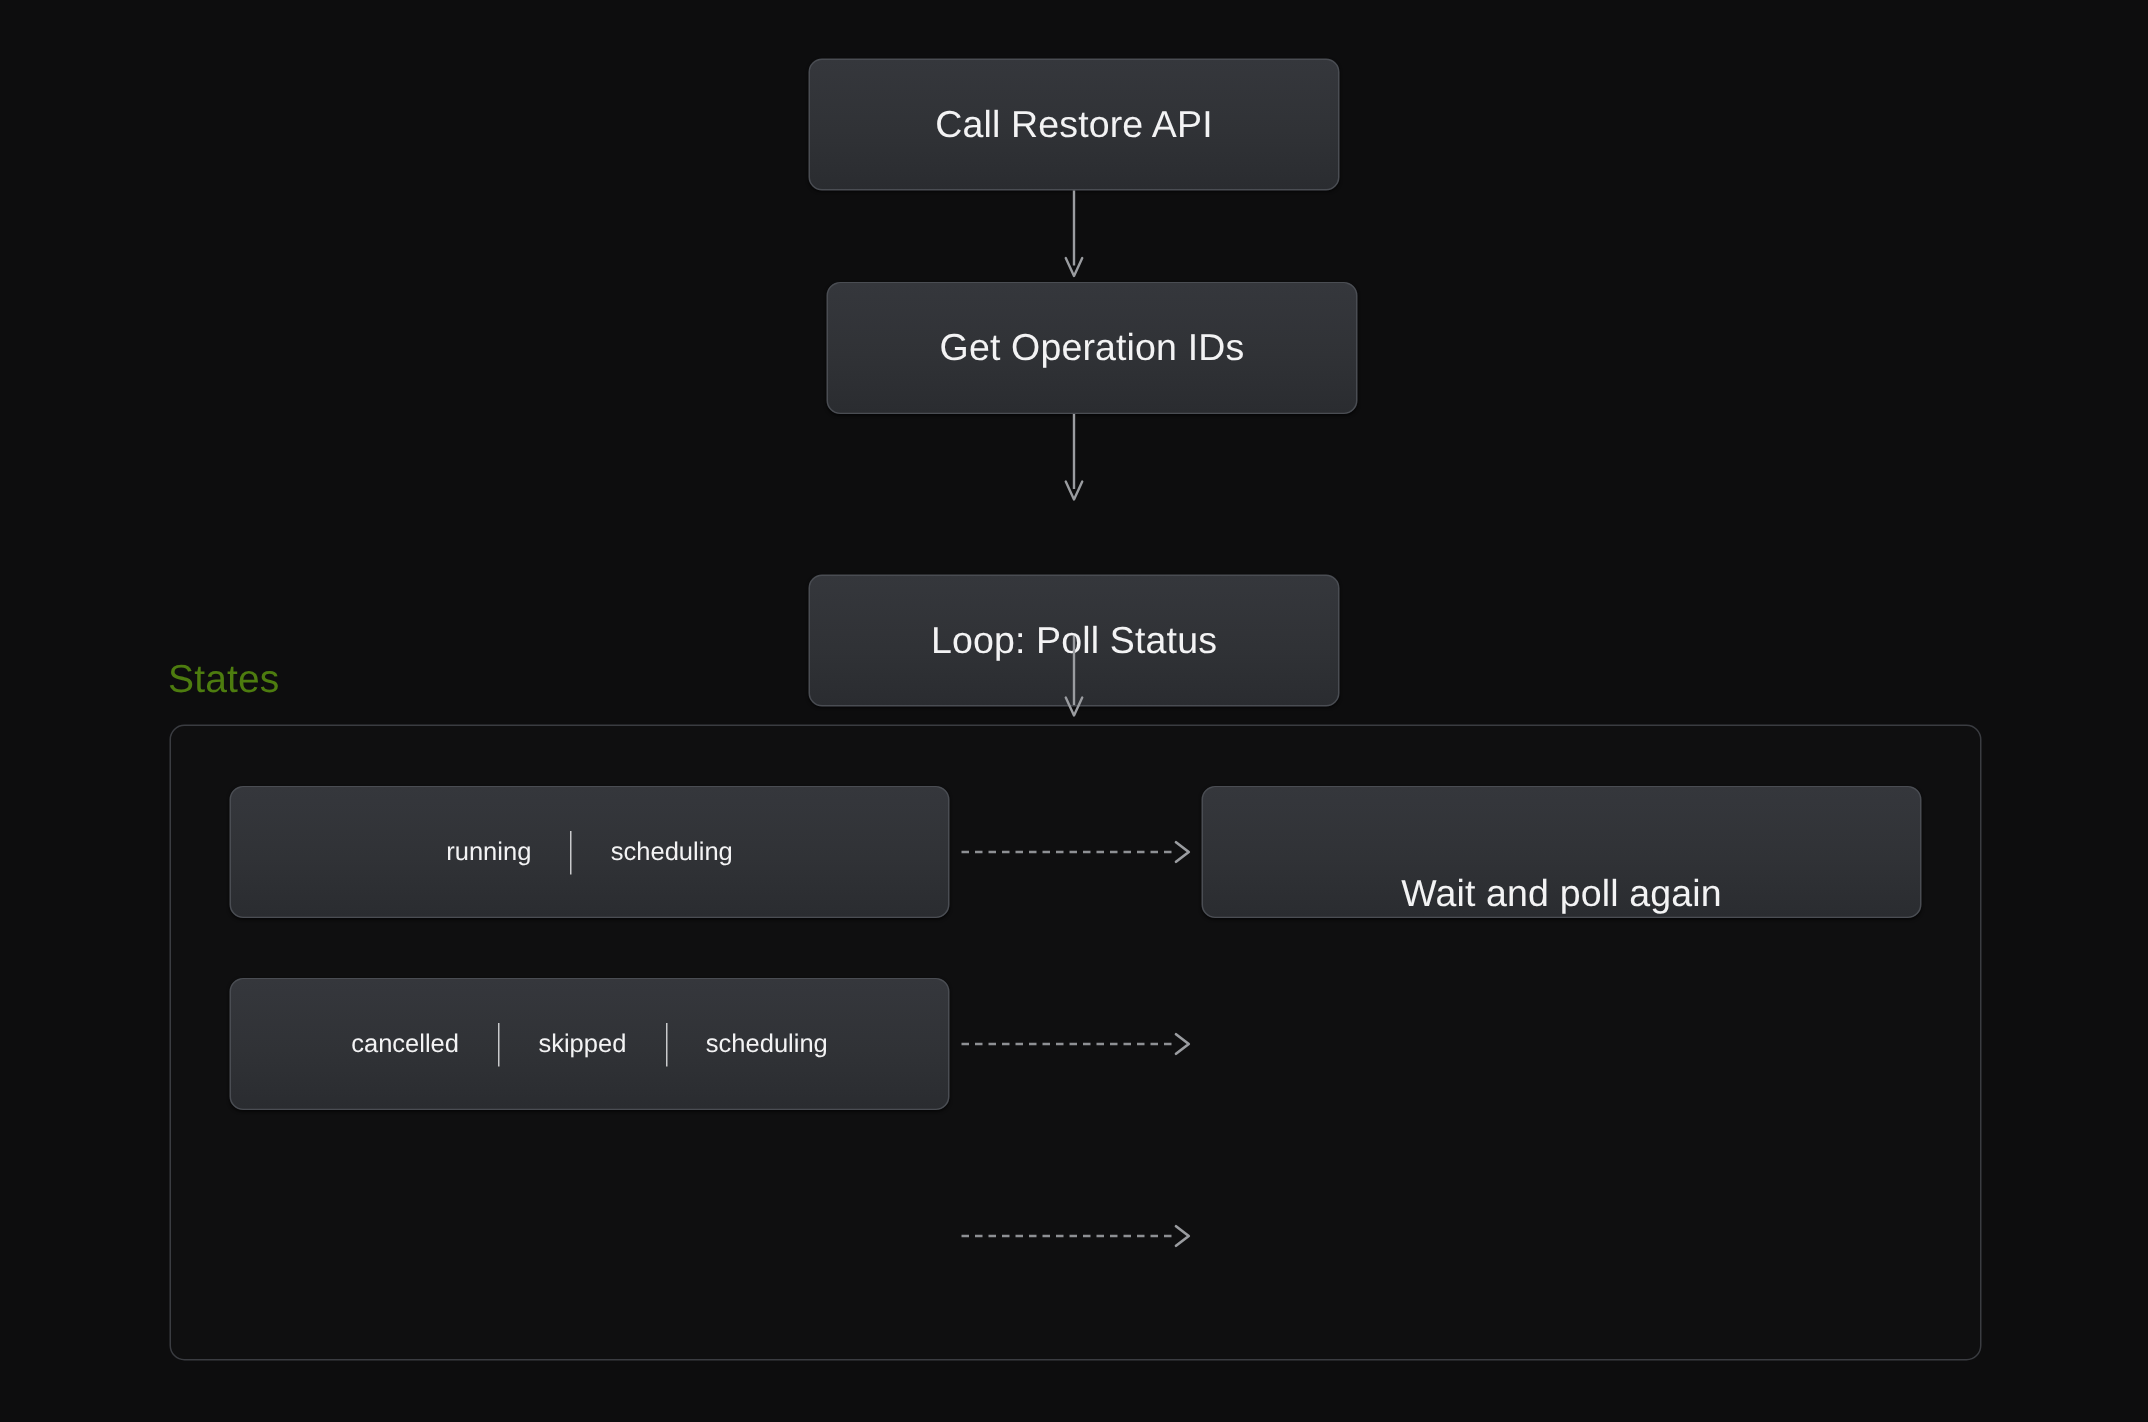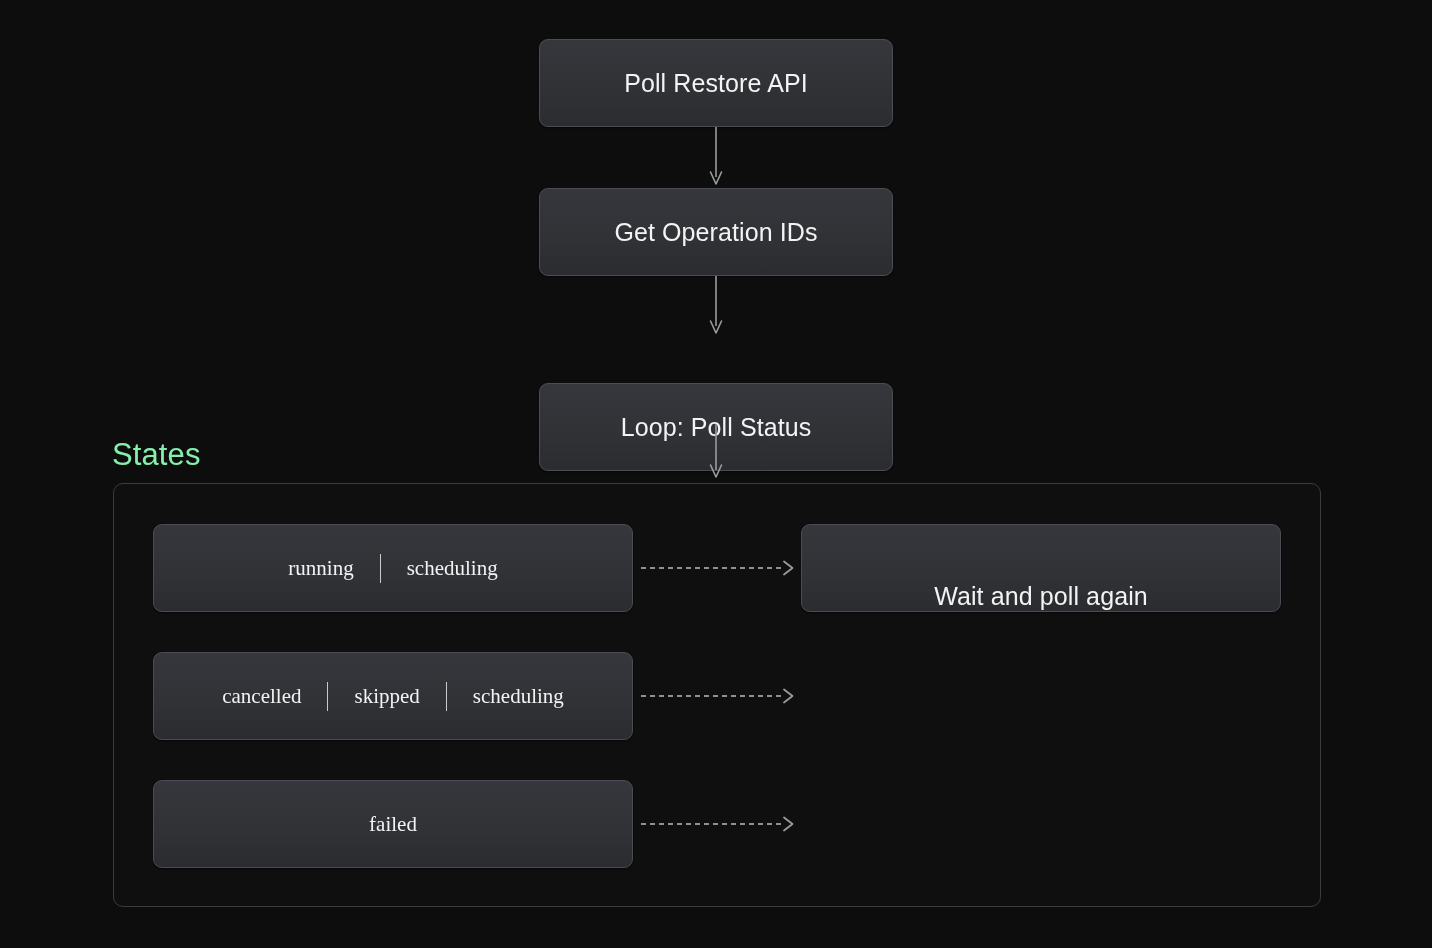--- a/index.html
+++ b/index.html
@@ -40,42 +40,42 @@
     white-space: nowrap;
   }
 
   
   .flow-node {
     left: 539px;
     width: 354px;
     height: 88px;
   }
   #node-call-restore  { top: 39px; }
-  #node-get-ops       { top: 188px; }
+  #node-get-ops       { top: 188px; margin-left: 12px; }
   #node-loop-poll     { top: 336px; margin-top: 47px; }
 
   
   .v-arrow {
     position: absolute;
     left: 708px;
     width: 16px;
     pointer-events: none;
   }
   .v-arrow svg { display: block; overflow: visible; }
   #v-arrow-1 { top: 127px; height: 62px; }
   #v-arrow-2 { top: 276px; height: 62px; }
   #v-arrow-3 { top: 424px; height: 58px; }
 
   
   #states-label {
     position: absolute;
     left: 112px;
     top: 437px;
-    font-size: 31px;
-    color: #86efac;
+    font-size: 26px;
+    color: #4d7c0f;
     letter-spacing: 0.1px;
     text-align: right;
   }
 
   #states-container {
     position: absolute;
     left: 113px;
     top: 483px;
     width: 1208px;
     height: 424px;
@@ -113,25 +113,24 @@
   }
 
   
   .token-list {
     display: flex;
     align-items: center;
     justify-content: center;
     gap: 0;
   }
   .token {
-    font-size: 21px;
+    font-size: 17px;
     color: #f3f3f4;
     padding: 0 26px;
     white-space: nowrap;
-    font-family: Liberation Serif, serif;
   }
   .token-sep {
     display: inline-block;
     width: 1px;
     height: 29px;
     background: #c9cacc;
     flex: 0 0 auto;
   }
 
   
@@ -144,21 +143,21 @@
     pointer-events: none;
   }
   .h-arrow svg { display: block; overflow: visible; }
 </style>
 </head>
 <body>
 
 <div id="stage">
 
   <div class="node flow-node" id="node-call-restore">
-    <span class="node-label">Poll Restore API</span>
+    <span class="node-label">Call Restore API</span>
   </div>
 
   <div class="v-arrow" id="v-arrow-1">
     <svg width="16" height="62" viewBox="0 0 16 62" aria-hidden="true">
       <line x1="8" y1="0" x2="8" y2="50" stroke="#9a9ca0" stroke-width="1.6"></line>
       <path d="M2.5 45 L8 57 L13.5 45" fill="none" stroke="#9a9ca0" stroke-width="1.6" stroke-linecap="round" stroke-linejoin="round"></path>
     </svg>
   </div>
 
   <div class="node flow-node" id="node-get-ops">
@@ -222,25 +221,20 @@
       <div class="h-arrow">
         <svg width="158" height="28" viewBox="0 0 158 28" aria-hidden="true">
           <line x1="0" y1="14" x2="142" y2="14" stroke="#8e9094" stroke-width="1.8" stroke-dasharray="5 4"></line>
           <path d="M143 7.5 L151.5 14 L143 20.5" fill="none" stroke="#9a9ca0" stroke-width="1.8" stroke-linecap="round" stroke-linejoin="round"></path>
         </svg>
       </div>
 
     </div>
 
     <div class="state-row">
-      <div class="node state-box">
-        <div class="token-list">
-          <span class="token">failed</span>
-        </div>
-      </div>
 
       <div class="h-arrow">
         <svg width="158" height="28" viewBox="0 0 158 28" aria-hidden="true">
           <line x1="0" y1="14" x2="142" y2="14" stroke="#8e9094" stroke-width="1.8" stroke-dasharray="5 4"></line>
           <path d="M143 7.5 L151.5 14 L143 20.5" fill="none" stroke="#9a9ca0" stroke-width="1.8" stroke-linecap="round" stroke-linejoin="round"></path>
         </svg>
       </div>
 
     </div>
 

